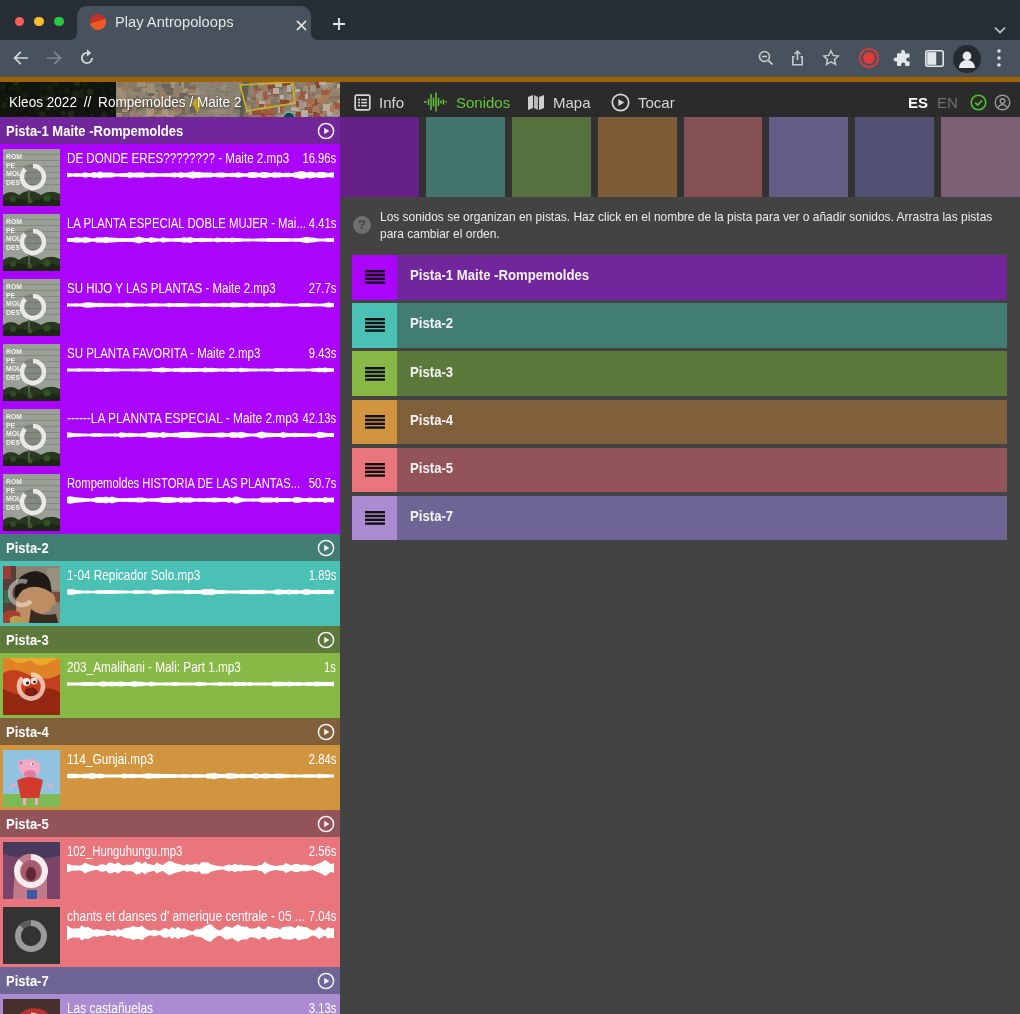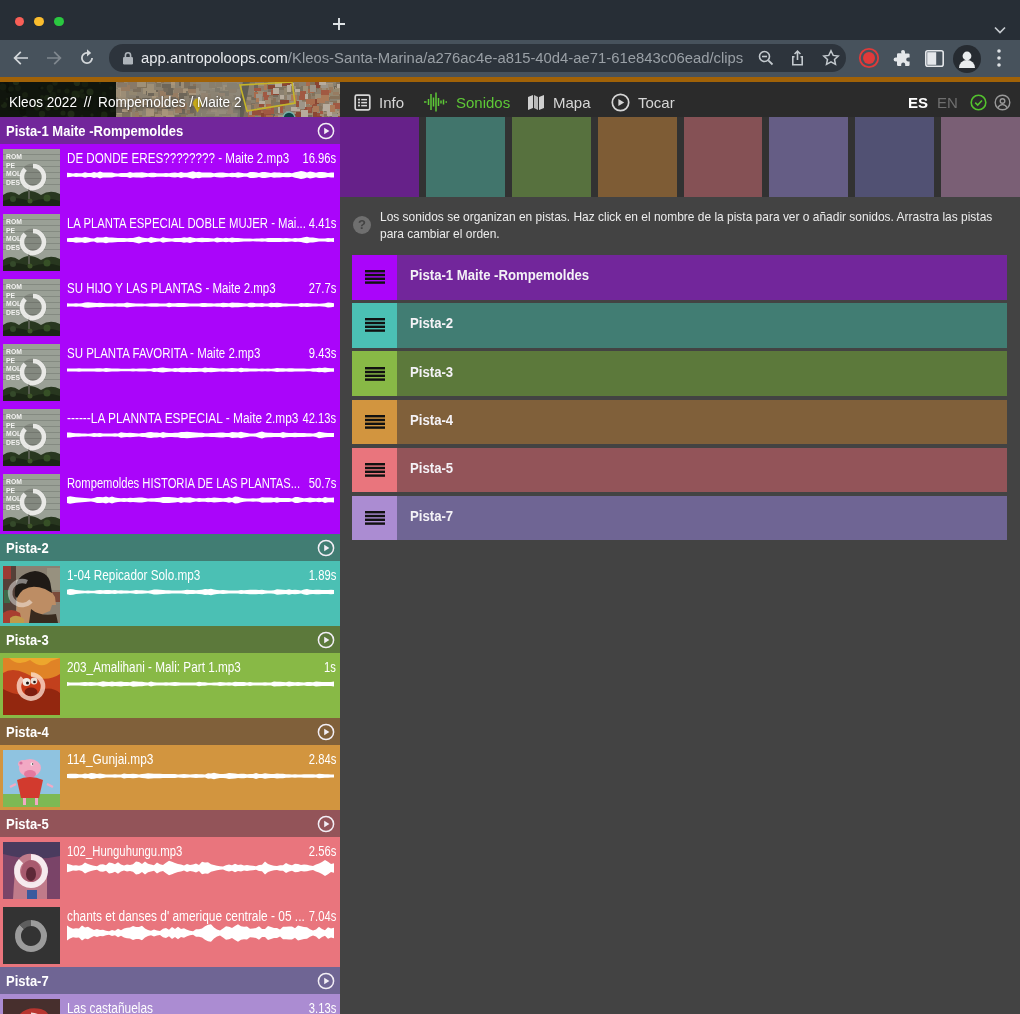--- a/index.html
+++ b/index.html
@@ -67,44 +67,46 @@
 .handle { position:absolute; left:0; top:0; width:45px; height:44.5px; display:flex;
   align-items:center; justify-content:center; }
 .tlabel { position:absolute; left:58px; top:calc(50% - 2px); transform:translateY(-50%) scaleX(0.94);
   transform-origin:0 50%; font-size:14px; font-weight:bold; color:#f4f2f6; white-space:nowrap; }
 </style></head>
 <body>
 <div id="tabstrip">
   <span class="tl" style="left:14.7px;background:#f95f57"></span>
   <span class="tl" style="left:34.2px;background:#fbbd2e"></span>
   <span class="tl" style="left:54.2px;background:#2ac840"></span>
+  <div id="tab">
+    <div class="curve l"></div>
+      <div class="curve r"></div>
+    <span class="fav"></span>
+      <span class="ttl">Play Antropoloops</span>
+    <span class="cx"><svg width="11" height="11" viewBox="0 0 11 11">
+          <path d="M1.4,1.4 L9.6,9.6 M9.6,1.4 L1.4,9.6" stroke="#dfe3e6" stroke-width="1.7" stroke-linecap="round"></path>
+        </svg></span>
+  </div>
   <span id="plus"><svg width="14" height="14" viewBox="0 0 14 14">
         <path d="M7,1 V13 M1,7 H13" stroke="#dfe3e6" stroke-width="1.9"></path>
       </svg></span>
   <span id="chev"><svg width="12" height="8" viewBox="0 0 12 8">
         <path d="M1,1.5 L6,6.5 L11,1.5" fill="none" stroke="#c6cbd0" stroke-width="1.7"></path>
       </svg></span>
 </div>
 <div id="toolbar">
   <span class="nav" style="left:12px"><svg width="18" height="18" viewBox="0 0 18 18">
         <path d="M16,8.2 H4.6 L9.4,3.4 L8.2,2.2 L1.4,9 L8.2,15.8 L9.4,14.6 L4.6,9.8 H16 Z" fill="#d4d8db"></path>
       </svg></span>
   <span class="nav" style="left:45px"><svg width="18" height="18" viewBox="0 0 18 18">
         <path d="M2,8.2 H13.4 L8.6,3.4 L9.8,2.2 L16.6,9 L9.8,15.8 L8.6,14.6 L13.4,9.8 H2 Z" fill="#80888f"></path>
       </svg></span>
   <span class="nav" style="left:78px"><svg width="18" height="18" viewBox="0 0 18 18">
         <path d="M9,3 a6,6 0 1 0 6,6 h-1.8 a4.2,4.2 0 1 1 -4.2,-4.2 v2.7 l4.2,-3.6 L9,0.3 Z" fill="#d4d8db"></path>
       </svg></span>
-  <div id="urlpill">
-    <span class="lock"><svg width="12" height="14" viewBox="0 0 12 14">
-          <rect x="1" y="6" width="10" height="7.4" rx="1.2" fill="#aeb4ba"></rect>
-          <path d="M3.4,6 V4.4 a2.6,2.6 0 0 1 5.2,0 V6" fill="none" stroke="#aeb4ba" stroke-width="1.6"></path>
-        </svg></span>
-    <span class="utext">app.antropoloops.com<span class="upath">/Kleos-Santa-Marina/a276ac4e-a815-40d4-ae71-61e843c06ead/clips</span></span>
-  </div>
   <span class="tbi" style="left:757px"><svg width="18" height="18" viewBox="0 0 18 18">
         <circle cx="7.5" cy="7.5" r="5" fill="none" stroke="#c3c9ce" stroke-width="1.6"></circle>
         <line x1="5" y1="7.5" x2="10" y2="7.5" stroke="#c3c9ce" stroke-width="1.6"></line>
         <line x1="11.3" y1="11.3" x2="15.5" y2="15.5" stroke="#c3c9ce" stroke-width="1.8"></line>
       </svg></span>
   <span class="tbi" style="left:789px"><svg width="17" height="18" viewBox="0 0 17 18">
         <path d="M8.5,1 L12,4.5 L10.9,5.6 L9.3,4 V11 H7.7 V4 L6.1,5.6 L5,4.5 Z" fill="#c3c9ce"></path>
         <path d="M3,7 H5.5 V8.6 H4.6 V15 H12.4 V8.6 H11.5 V7 H14 V16.6 H3 Z" fill="#c3c9ce"></path>
       </svg></span>
   <span class="tbi" style="left:822px"><svg width="18" height="18" viewBox="0 0 18 18">

